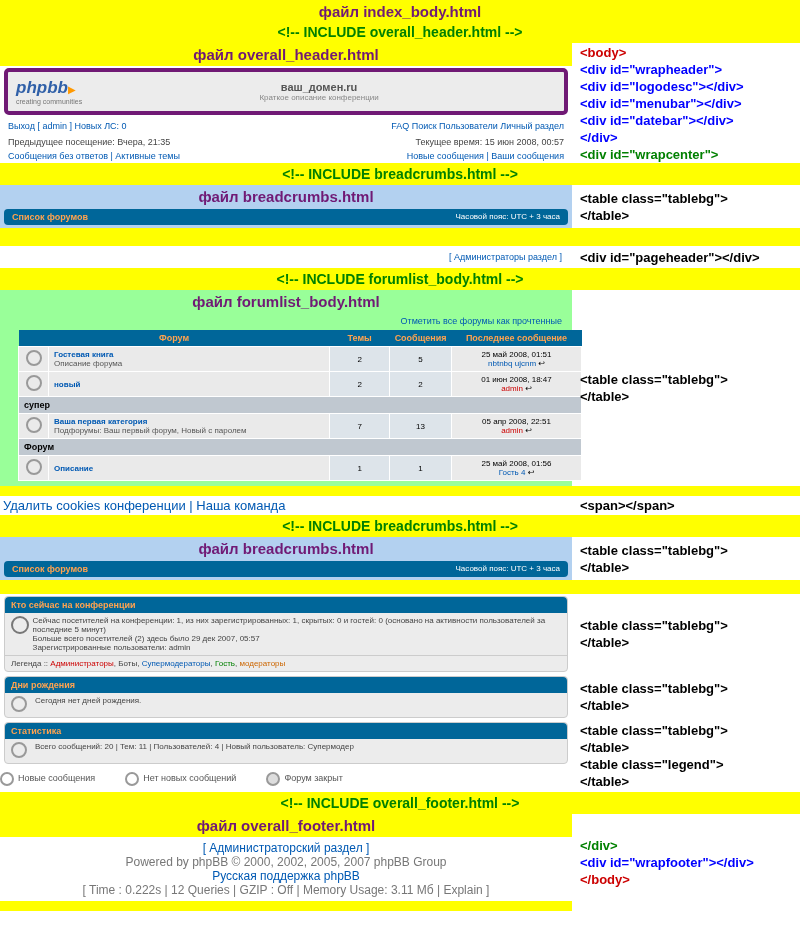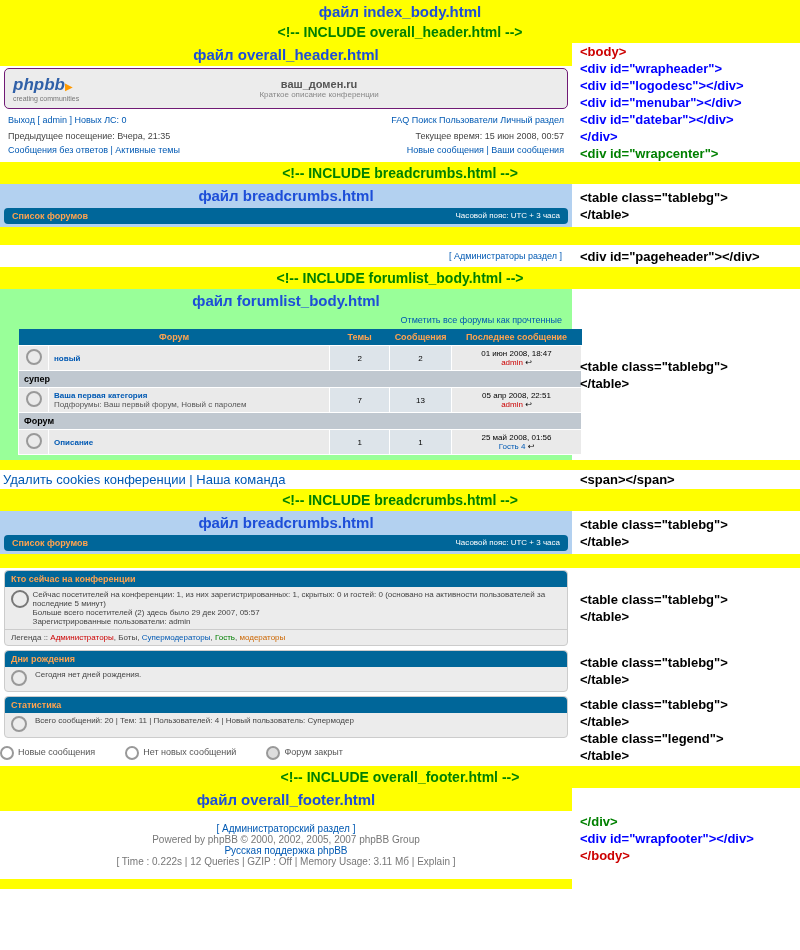--- a/index.html
+++ b/index.html
@@ -1,30 +1,30 @@
 <!DOCTYPE html>
 <html><head>
 <meta charset="utf-8">
 <style>
 * { box-sizing: border-box; margin: 0; padding: 0; }
 body { font-family: Verdana, Arial, sans-serif; font-size: 10px; background: #fff; width: 800px; }
 .yellow-band { background: #ffff00; padding: 1px 0; }
 .green-band { background: #99ff99; padding: 1px 0; }
 .lightblue-band { background: #b3d1f0; padding: 1px 0; }
 .white-band { background: #fff; padding: 2px 3px; }
-.title-blue { color: #1d4ed8; font-weight: bold; font-size: 15px; text-align: center; padding: 2px 16px; }
+.title-blue { color: #701a75; font-weight: bold; font-size: 15px; text-align: center; padding: 2px 16px; }
 .title-green { color: #008000; font-weight: bold; font-size: 14px; text-align: center; padding: 2px 0; }
 .anno { font-weight: bold; font-size: 13px; padding: 1px 0; }
 .anno .red { color: #cc0000; }
 .anno .blue { color: #0000ff; }
 .anno .green { color: #008000; }
 .row2col { display: flex; }
 .left-col { flex: 0 0 572px; }
 .right-col { flex: 1; padding-left: 8px; display: flex; flex-direction: column; justify-content: center; }
-.forum-box { background: #ececec; border: 1px solid #701a75; margin: 2px 4px; border-radius: 5px; }
+.forum-box { background: #ececec; border: 4px solid #701a75; margin: 2px 4px; border-radius: 5px; }
 .header-box { padding: 6px 8px; }
 .logo-row { display: flex; align-items: center; }
 .logo { font-weight: bold; color: #3060a8; font-size: 17px; font-style: italic; }
 .logo-sub { font-size: 7px; color: #777; }
 .site-title { text-align: center; flex: 1; color: #555; font-weight: bold; font-size: 11px; }
 .site-sub { font-weight: normal; font-size: 8px; color: #888; }
 .menubar { display: flex; justify-content: space-between; padding: 4px 8px; font-size: 9px; color: #0059b3; }
 .menubar a, .link { color: #0059b3; text-decoration: none; }
 .datebar { display: flex; justify-content: space-between; padding: 2px 8px; font-size: 9px; color: #444; }
 .datebar2 { display: flex; justify-content: space-between; padding: 2px 8px; font-size: 9px; }
@@ -43,21 +43,21 @@
 .num-cell { width: 60px; text-align: center; background: #dde4ea !important; }
 .last-cell { width: 130px; text-align: center; font-size: 8px; }
 .last-cell .user { color: #cc0000; }
 .last-cell .userblue { color: #0059b3; }
 .info-tbl { width: calc(100% - 8px); margin: 2px 4px; border: 1px solid #ccc; border-radius: 4px; background: #ececec; }
 .info-tbl .hdr { background: #069; color: #ffa34f; font-weight: bold; font-size: 9px; padding: 3px 6px; border-radius: 4px 4px 0 0; }
 .info-tbl .bdy { padding: 3px 6px; font-size: 8px; color: #444; display: flex; }
 .info-tbl .bdy .ic { width: 24px; }
 .legend-row { display: flex; justify-content: flex-start; gap: 30px; padding: 6px 0; font-size: 9px; color: #555; align-items: center; }
 .legend-row .ic { display: inline-block; width: 14px; height: 14px; border: 2px solid #999; border-radius: 50%; vertical-align: middle; margin-right: 4px; }
-.footer-txt { text-align: center; font-size: 10px; color: #777; padding: 12px; }
+.footer-txt { text-align: center; font-size: 12px; color: #777; padding: 4px; }
 .red-txt { color: #cc0000; }
 .orange-txt { color: #cc6600; }
 .green-txt { color: #008000; }
 .blue-txt { color: #0059b3; }
 </style>
 </head>
 <body>
 
 <div class="yellow-band">
   <div class="title-blue">файл index_body.html</div>
@@ -146,20 +146,27 @@
       <table class="forum-table">
         <tbody>
             <tr>
           <th colspan="2">Форум</th>
           <th>Темы</th>
           <th>Сообщения</th>
           <th>Последнее сообщение</th>
         </tr>
         <tr>
           <td class="icon-cell"><span class="icon-circ"></span></td>
+          <td><span class="forum-name">Гостевая книга</span><br><span class="forum-desc">Описание форума</span></td>
+          <td class="num-cell">2</td>
+          <td class="num-cell">5</td>
+          <td class="last-cell"><span>25 май 2008, 01:51</span><br><span class="userblue">nbtnbq ujcnm</span> ↩</td>
+        </tr>
+        <tr>
+          <td class="icon-cell"><span class="icon-circ"></span></td>
           <td><span class="forum-name">новый</span></td>
           <td class="num-cell">2</td>
           <td class="num-cell">2</td>
           <td class="last-cell"><span>01 июн 2008, 18:47</span><br><span class="user">admin</span> ↩</td>
         </tr>
         <tr class="catrow">
               <td colspan="5">супер</td>
             </tr>
         <tr>
           <td class="icon-cell"><span class="icon-circ"></span></td>

